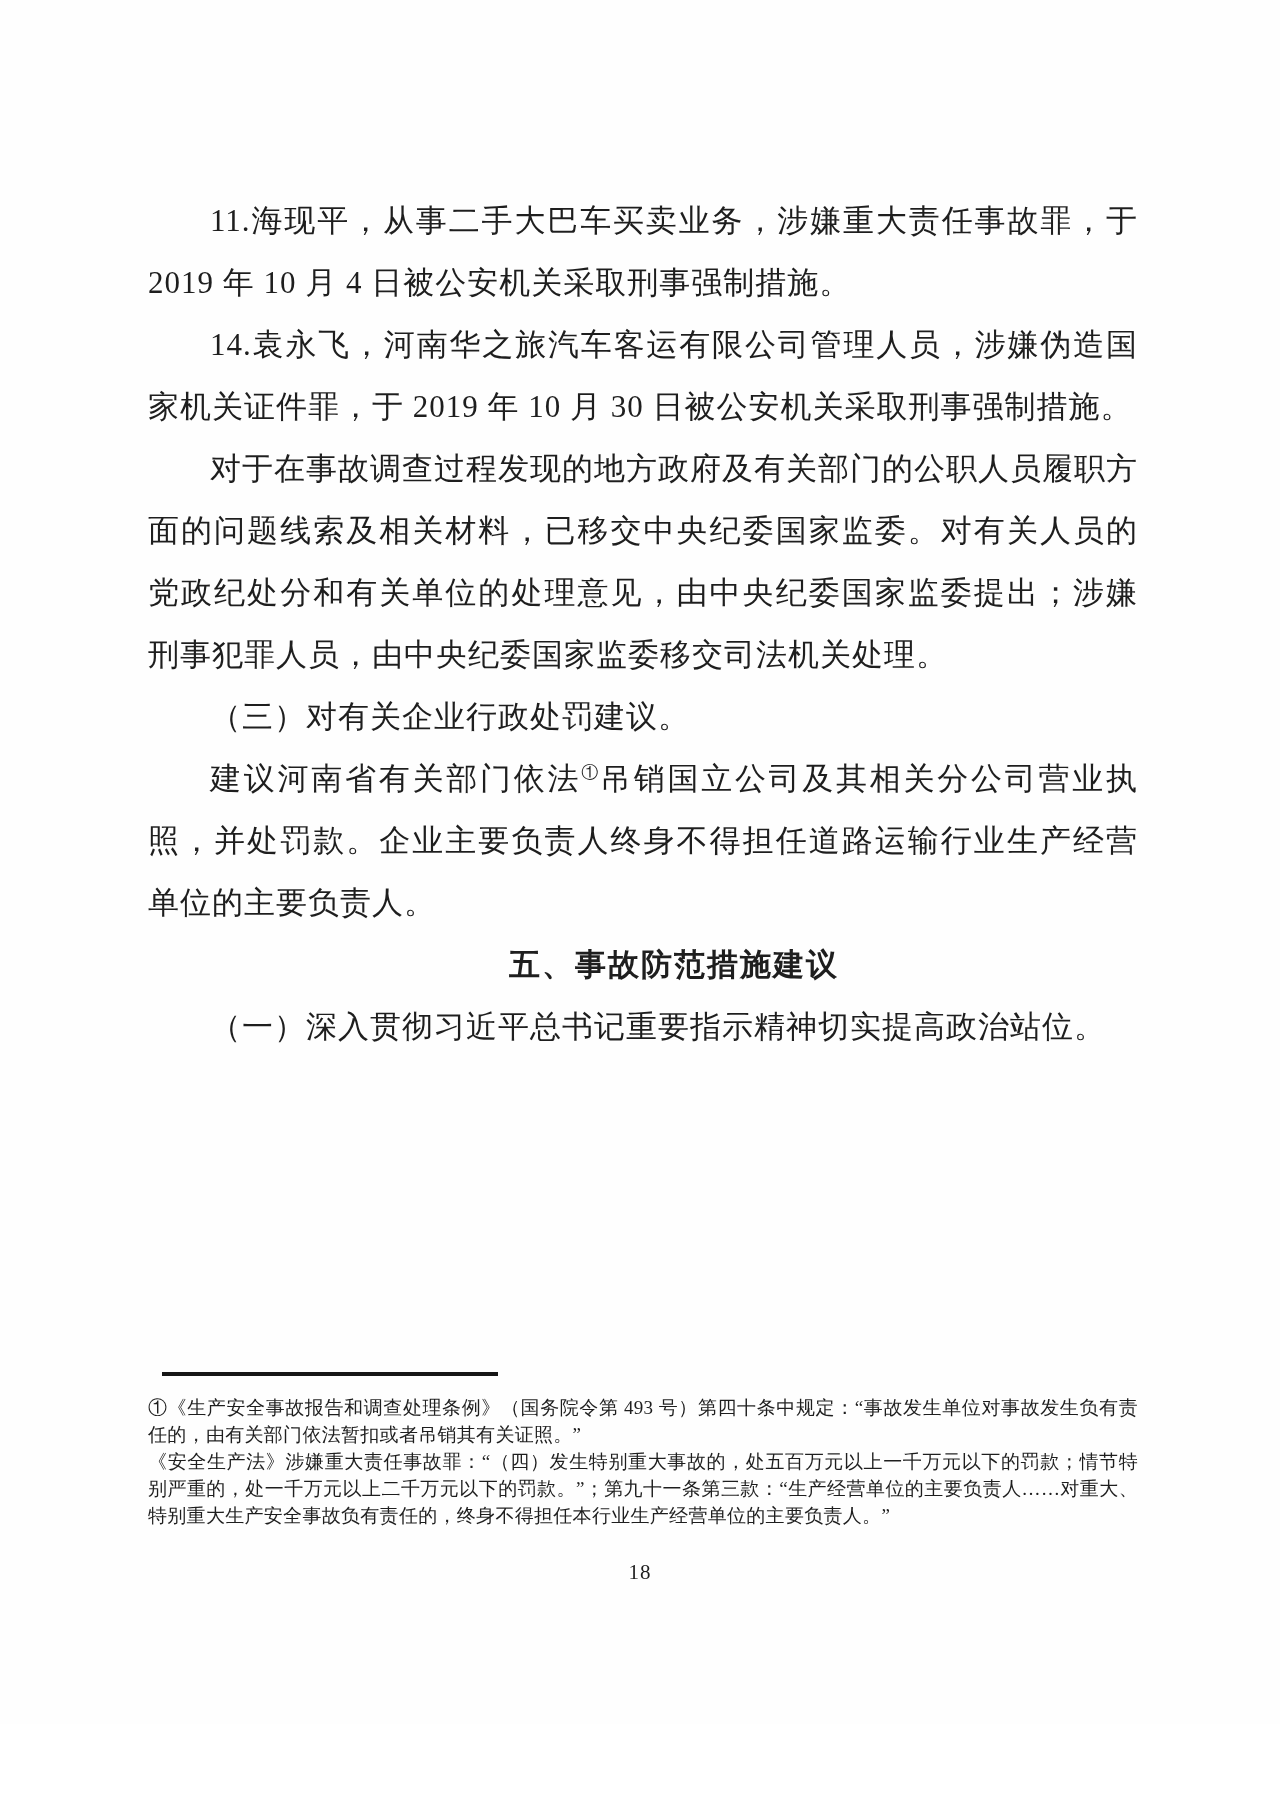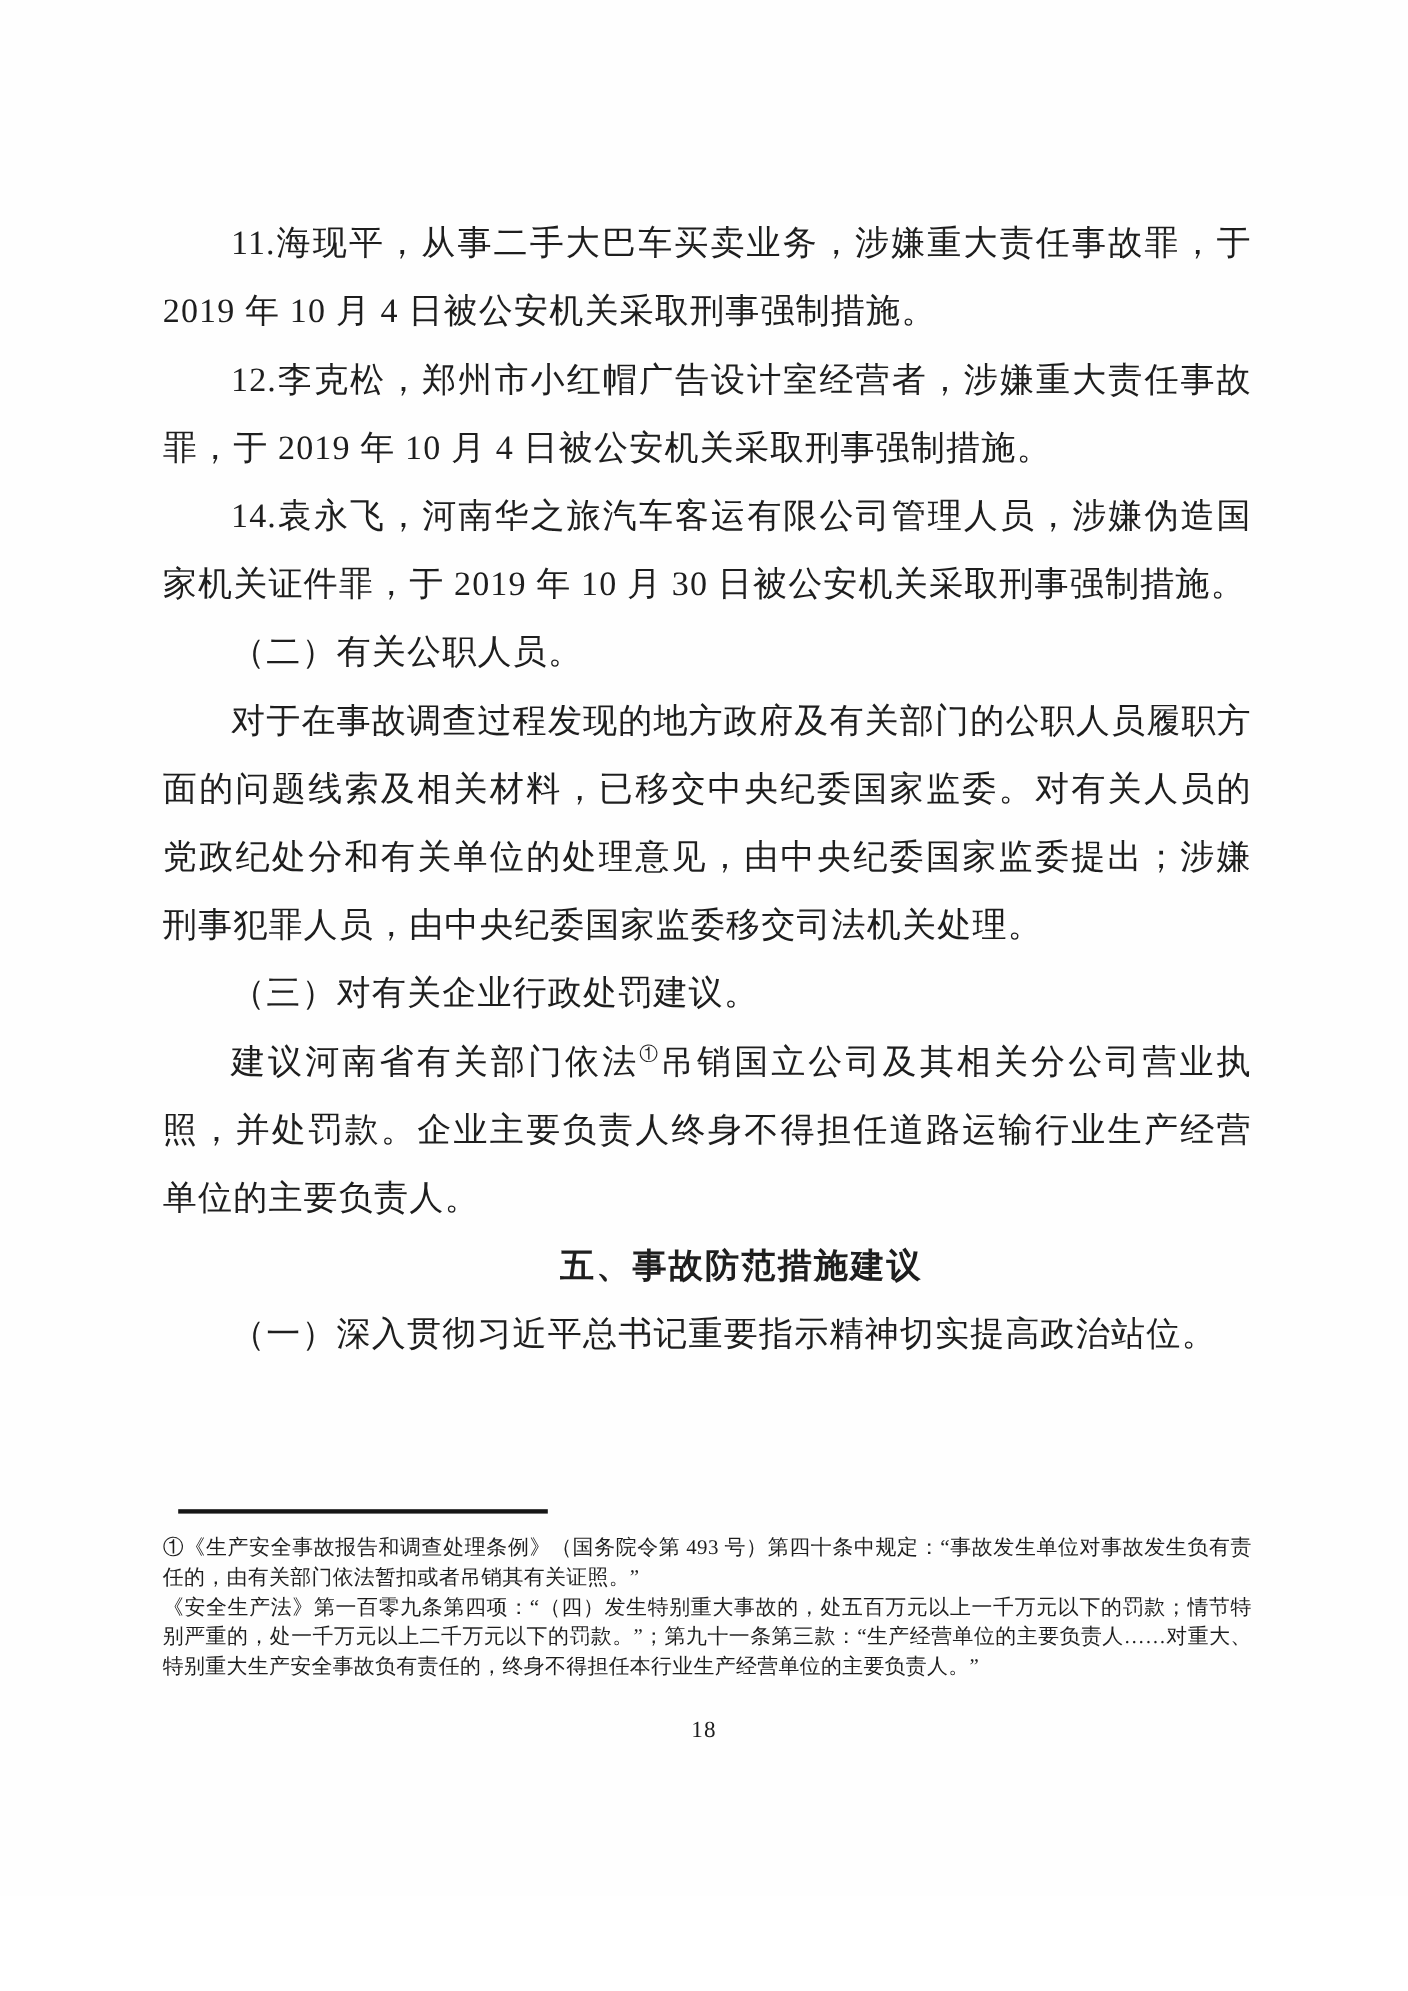--- a/index.html
+++ b/index.html
@@ -78,33 +78,31 @@
     letter-spacing: 1px;
   }
 </style>
 </head>
 <body>
 
 <div class="page">
 
   <div class="body-text" id="paragraphs">
       <p class="para body">11.海现平，从事二手大巴车买卖业务，涉嫌重大责任事故罪，于 2019 年 10 月 4 日被公安机关采取刑事强制措施。</p>
-      <p class="para body">12.李克松，郑州市小红帽广告设计室经营者，涉嫌重大责任事故罪，于 2019 年 10 月 4 日被公安机关采取刑事强制措施。</p>
       <p class="para body">14.袁永飞，河南华之旅汽车客运有限公司管理人员，涉嫌伪造国家机关证件罪，于 2019 年 10 月 30 日被公安机关采取刑事强制措施。</p>
-      <p class="para body">（二）有关公职人员。</p>
       <p class="para body">对于在事故调查过程发现的地方政府及有关部门的公职人员履职方面的问题线索及相关材料，已移交中央纪委国家监委。对有关人员的党政纪处分和有关单位的处理意见，由中央纪委国家监委提出；涉嫌刑事犯罪人员，由中央纪委国家监委移交司法机关处理。</p>
       <p class="para body">（三）对有关企业行政处罚建议。</p>
       <p class="para body">建议河南省有关部门依法<sup>①</sup>吊销国立公司及其相关分公司营业执照，并处罚款。企业主要负责人终身不得担任道路运输行业生产经营单位的主要负责人。</p>
       <p class="para heading">五、事故防范措施建议</p>
       <p class="para body">（一）深入贯彻习近平总书记重要指示精神切实提高政治站位。</p>
     </div>
 
   <div class="footer-area">
     <div class="footnote-sep"></div>
     <div class="footnotes" id="footnotes">
         <p>①《生产安全事故报告和调查处理条例》（国务院令第 493 号）第四十条中规定：“事故发生单位对事故发生负有责任的，由有关部门依法暂扣或者吊销其有关证照。”</p>
-        <p>《安全生产法》第一百零九条第四项：“（四）发生特别重大事故的，处五百万元以上一千万元以下的罚款；情节特别严重的，处一千万元以上二千万元以下的罚款。”；第九十一条第三款：“生产经营单位的主要负责人……对重大、特别重大生产安全事故负有责任的，终身不得担任本行业生产经营单位的主要负责人。”</p>
+        <p>《安全生产法》涉嫌重大责任事故罪：“（四）发生特别重大事故的，处五百万元以上一千万元以下的罚款；情节特别严重的，处一千万元以上二千万元以下的罚款。”；第九十一条第三款：“生产经营单位的主要负责人……对重大、特别重大生产安全事故负有责任的，终身不得担任本行业生产经营单位的主要负责人。”</p>
       </div>
   </div>
 
   <div class="page-number">18</div>
 
 </div>
 
 </body></html>

